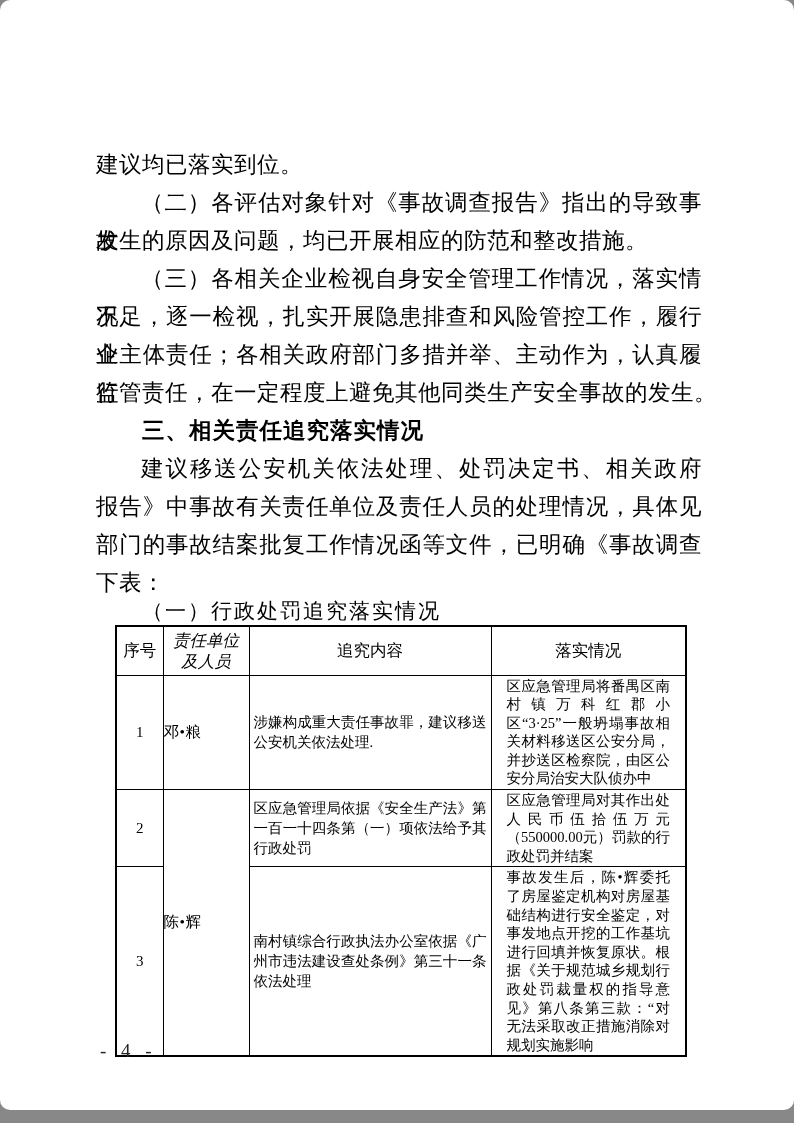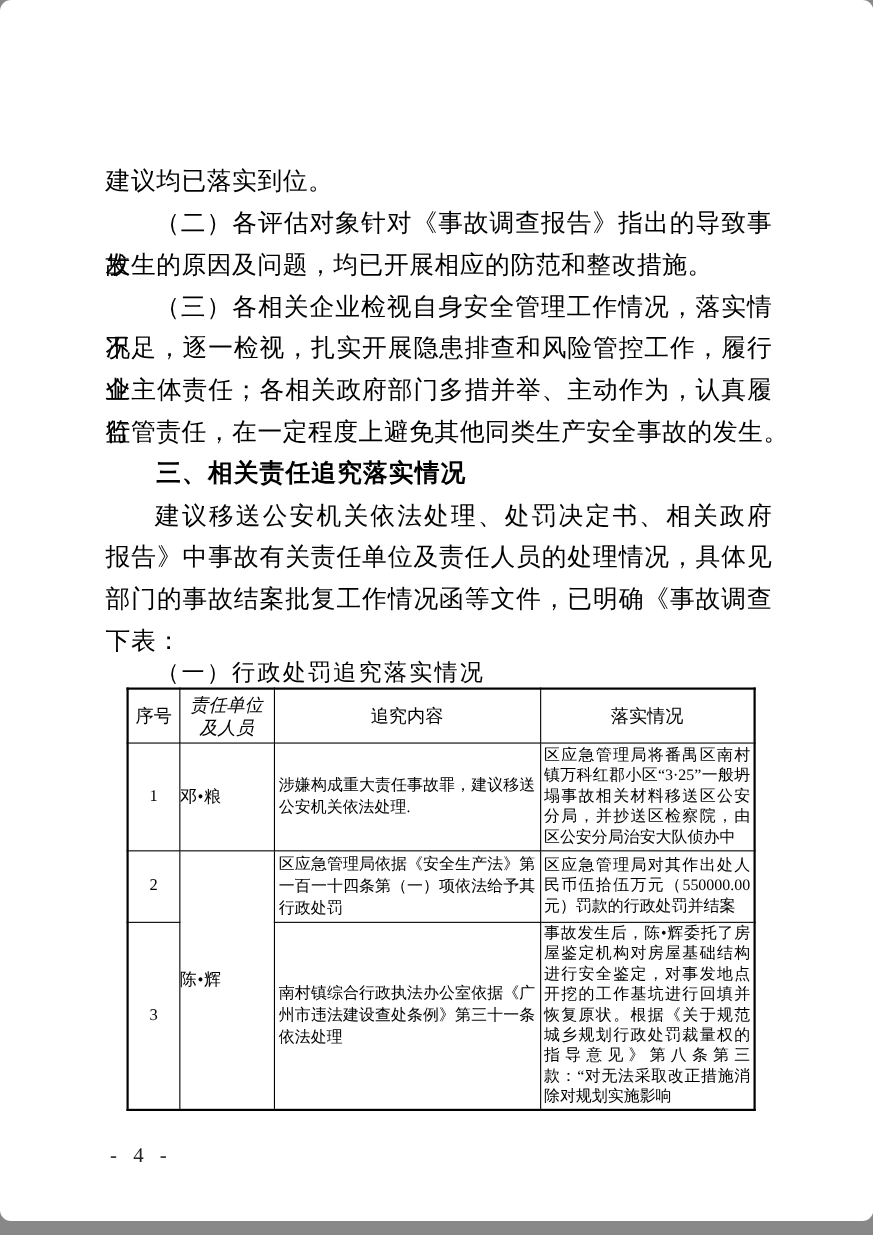--- a/index.html
+++ b/index.html
@@ -30,21 +30,21 @@
     text-align: left;
   }
   .bline.just {
     white-space: normal;
     text-align: justify;
     text-align-last: justify;
     text-justify: inter-character;
   }
   .bline.ind { text-indent: 45px; }
   .sec-heading {
-    font-family: Liberation Mono, monospace;
+    font-family: Liberation Serif, serif;
     font-weight: bold;
     font-size: 22.5px;
     line-height: 38px;
     height: 38px;
     padding-left: 46px;
     letter-spacing: 1px;
   }
   .tbl-caption {
     font-size: 21px;
     line-height: 27px;
@@ -86,21 +86,21 @@
     font-size: 14.5px;
     line-height: 20px;
     padding: 2px 4px;
     text-align: justify;
     text-justify: inter-character;
     font-family: Liberation Serif, serif;
   }
   td.result-cell {
     font-size: 14.5px;
     line-height: 18.6px;
-    padding: 1px 3px;
+    padding: 1px 15px;
     text-align: justify;
     text-justify: inter-character;
   }
   tr.r1 { height: 98px; }
   tr.r2 { height: 61px; }
   tr.r3 { height: 150px; }
   .page-number {
     position: absolute;
     left: 100px;
     top: 1040px;

